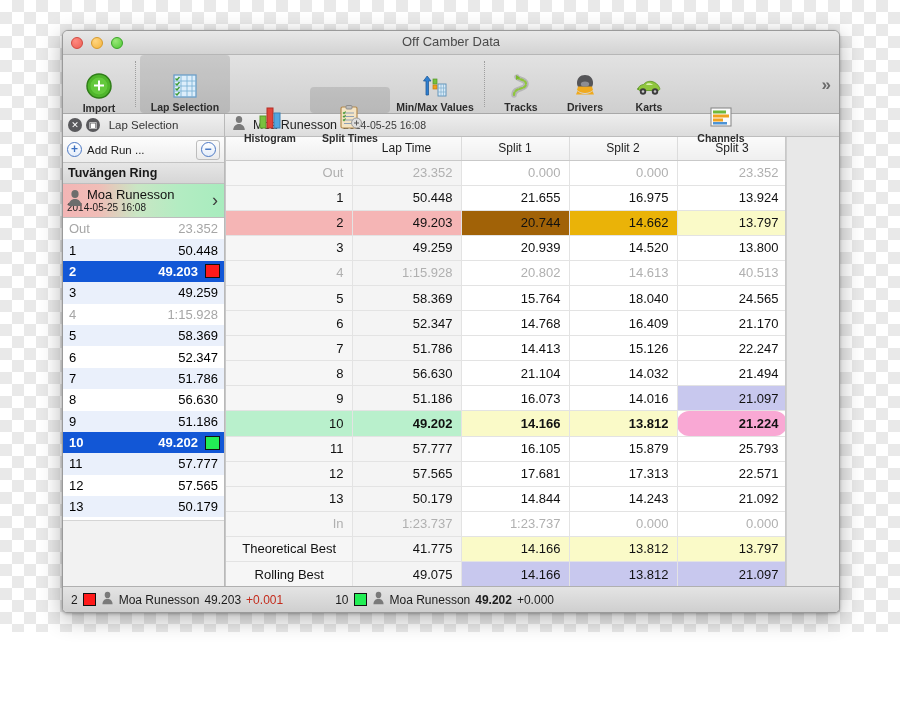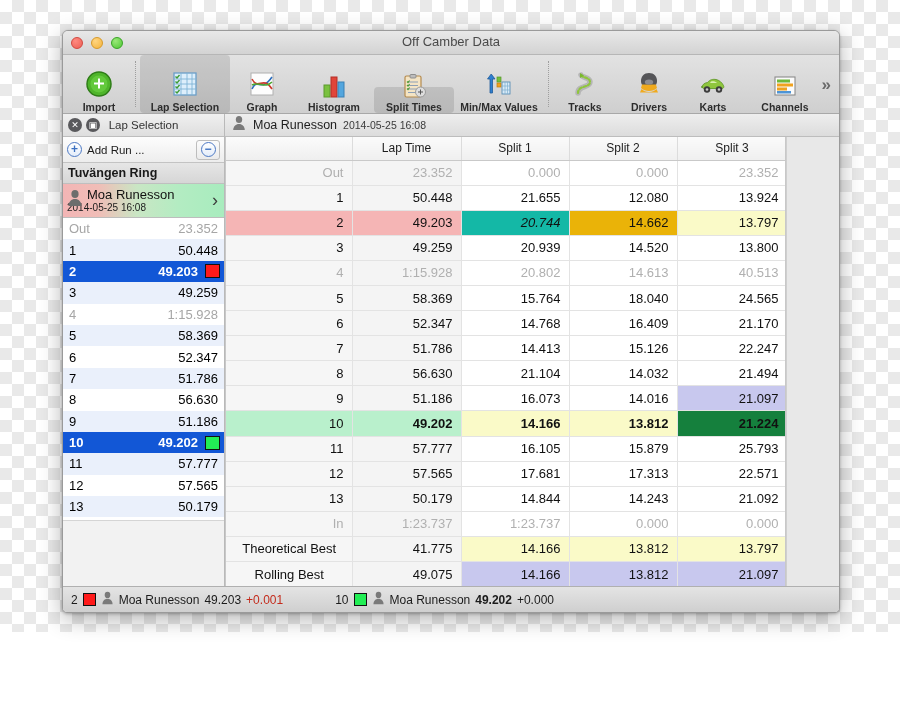--- a/index.html
+++ b/index.html
@@ -58,22 +58,22 @@
     height: 59px;
     background: linear-gradient(to bottom, #e2e2e2, #cfcfcf);
     border-bottom: 1px solid #a8a8a8;
     display: flex; align-items: stretch;
     padding: 0 4px;
     position: relative;
     flex: 0 0 auto;
   }
   .tb-item {
     width: 64px;
-    display: flex; flex-direction: column; align-items: center; justify-content: flex-end;
-    padding-top: 10px;
+    display: flex; flex-direction: column; align-items: center; justify-content: space-between;
+    padding-top: 17px;
     border-radius: 4px;
     cursor: default;
   }
   .tb-item.wide { width: 90px; }
   .tb-item.wide2 { width: 80px; margin-top: 32px; }
   .tb-item.selected { background: rgba(0,0,0,0.11); }
   .tb-icon { height: 30px; display: flex; align-items: center; justify-content: center; }
   .tb-label { font-size: 10.5px; color: #2d2d2d; font-weight: bold; margin-top: 2px; white-space: nowrap; }
   .tb-sep { width: 1px; margin: 6px 4px; border-left: 1px dotted #9e9e9e; }
   .tb-overflow {
@@ -302,31 +302,20 @@
               <path d="M3.5 5.5l1.5 1.5 2.5-3"></path>
                 <path d="M3.5 10.5l1.5 1.5 2.5-3"></path>
               <path d="M3.5 15.5l1.5 1.5 2.5-3"></path>
                 <path d="M3.5 20.5l1.5 1.5 2.5-3"></path>
             </g>
           </svg>
         </div>
         <div class="tb-label">Lap Selection</div>
       </div>
 
-      <div class="tb-item">
-        <div class="tb-icon">
-          <svg width="26" height="26" viewBox="0 0 26 26">
-            <rect x="2" y="2" width="22" height="22" fill="#fdfdfd" stroke="#b0b0b0" stroke-width="1"></rect>
-            <path d="M3 18 C8 6, 12 22, 23 6" stroke="#2f6fbd" stroke-width="1.6" fill="none"></path>
-            <path d="M3 8 C9 20, 14 4, 23 18" stroke="#cc3b2f" stroke-width="1.6" fill="none"></path>
-            <path d="M3 14 C10 10, 16 18, 23 11" stroke="#4fa832" stroke-width="1.6" fill="none"></path>
-          </svg>
-        </div>
-        <div class="tb-label">Graph</div>
-      </div>
 
       <div class="tb-item wide2">
         <div class="tb-icon">
           <svg width="26" height="26" viewBox="0 0 26 26">
             <rect x="3" y="12" width="6" height="12" fill="#7ac13f" stroke="#5b9a2c"></rect>
             <rect x="10" y="4" width="6" height="20" fill="#e0453a" stroke="#b42f26"></rect>
             <rect x="17" y="9" width="6" height="15" fill="#53a6de" stroke="#3a81b5"></rect>
           </svg>
         </div>
         <div class="tb-label">Histogram</div>
@@ -562,27 +551,27 @@
                     <td class="lbl">Out</td>
                     <td class="ltime">23.352</td>
                     <td>0.000</td>
                     <td>0.000</td>
                     <td>23.352</td>
                   </tr>
                   <tr>
                     <td class="lbl">1</td>
                     <td class="ltime">50.448</td>
                     <td>21.655</td>
-                    <td>12.080</td>
+                    <td>16.975</td>
                     <td>13.924</td>
                   </tr>
                   <tr>
                     <td class="lbl" style="background: rgb(245, 181, 181);">2</td>
                     <td class="ltime" style="background: rgb(245, 181, 181);">49.203</td>
-                    <td style="background: #14b8a6; font-style: italic;">20.744</td>
+                    <td style="background: #a16207;">20.744</td>
                     <td style="background: #eab308;">14.662</td>
                     <td style="background: rgb(250, 250, 200);">13.797</td>
                   </tr>
                   <tr>
                     <td class="lbl">3</td>
                     <td class="ltime">49.259</td>
                     <td>20.939</td>
                     <td>14.520</td>
                     <td>13.800</td>
                   </tr>
@@ -626,21 +615,21 @@
                     <td class="ltime">51.186</td>
                     <td>16.073</td>
                     <td>14.016</td>
                     <td style="background: rgb(200, 200, 238);">21.097</td>
                   </tr>
                   <tr>
                     <td class="lbl" style="background: rgb(185, 240, 204);">10</td>
                     <td class="ltime bold" style="background: rgb(185, 240, 204);">49.202</td>
                     <td class="bold" style="background: rgb(250, 250, 200);">14.166</td>
                     <td class="bold" style="background: rgb(250, 250, 200);">13.812</td>
-                    <td class="bold" style="background: #15803d;">21.224</td>
+                    <td class="bold" style="background: #f9a8d4; border-radius: 12px;">21.224</td>
                   </tr>
                   <tr>
                     <td class="lbl">11</td>
                     <td class="ltime">57.777</td>
                     <td>16.105</td>
                     <td>15.879</td>
                     <td>25.793</td>
                   </tr>
                   <tr>
                     <td class="lbl">12</td>

